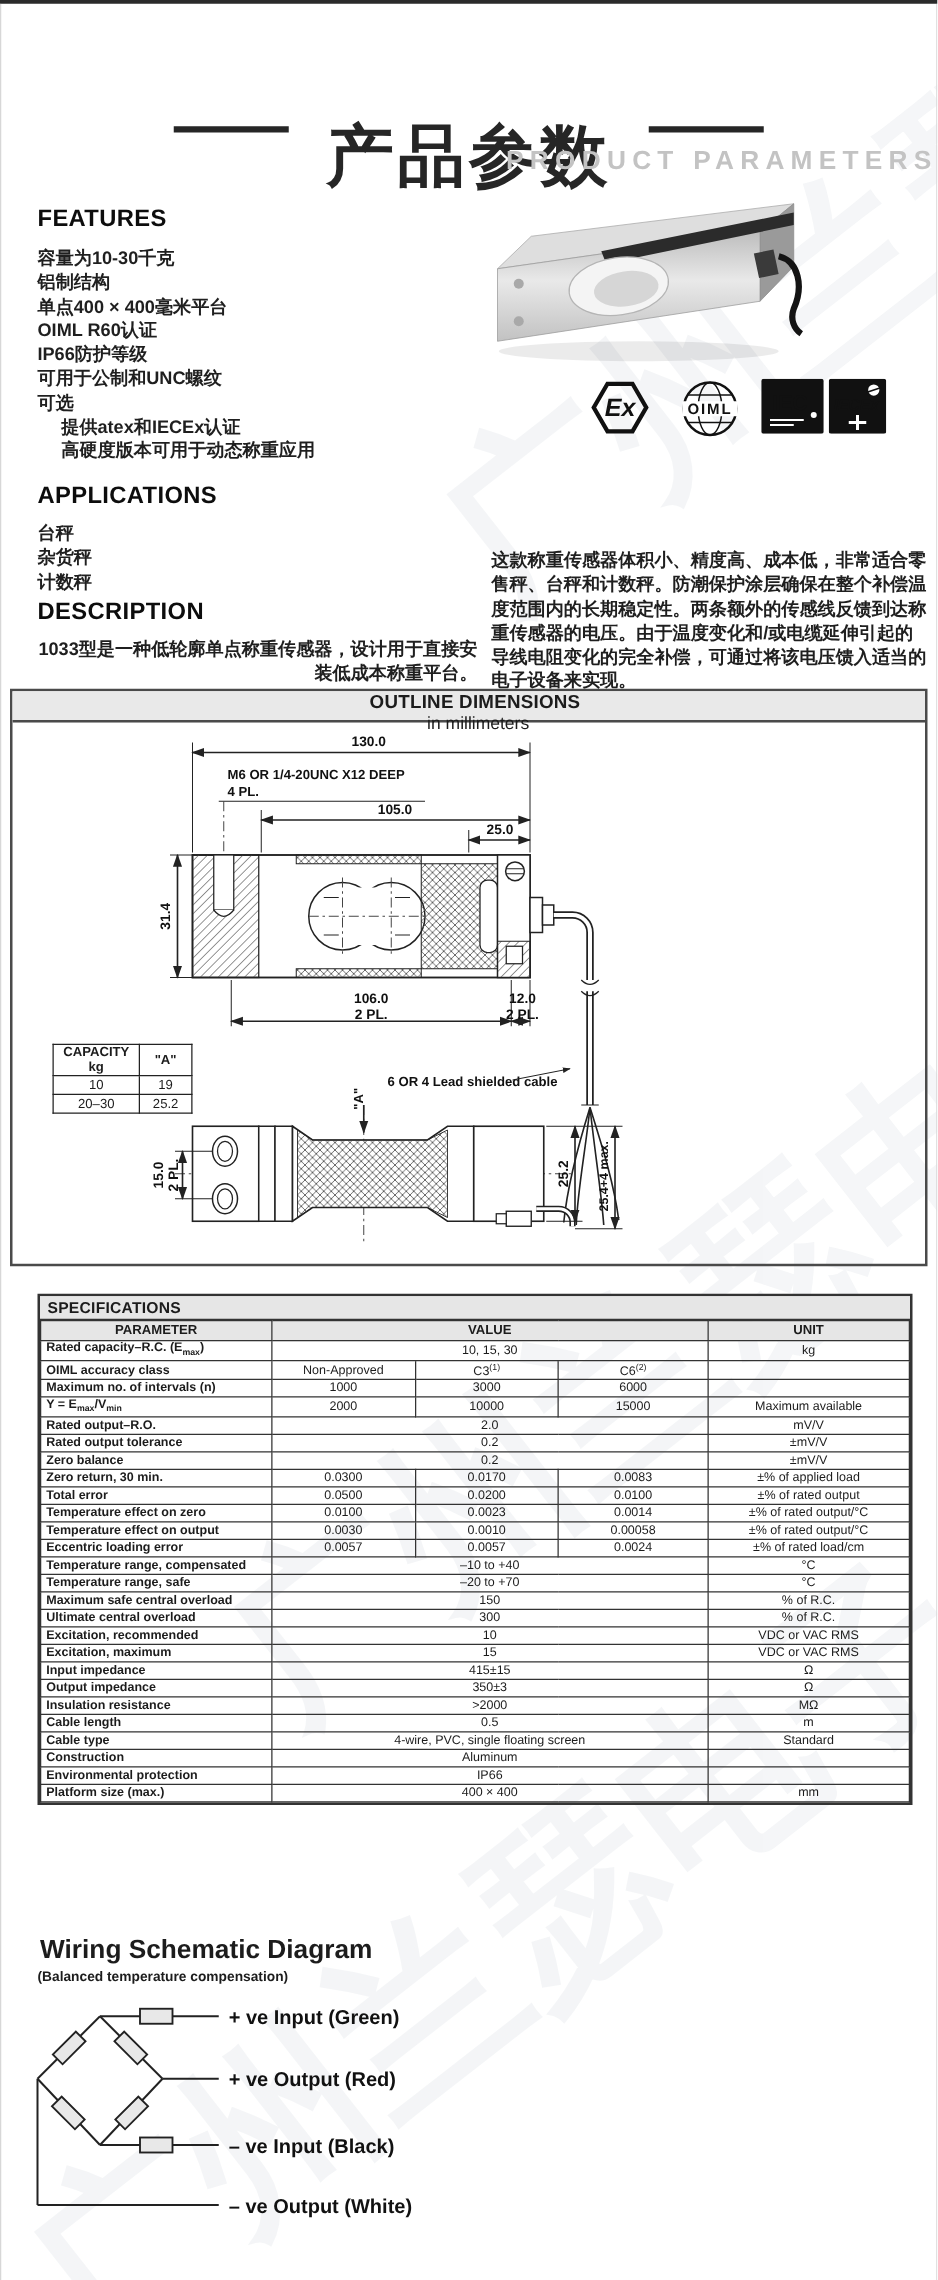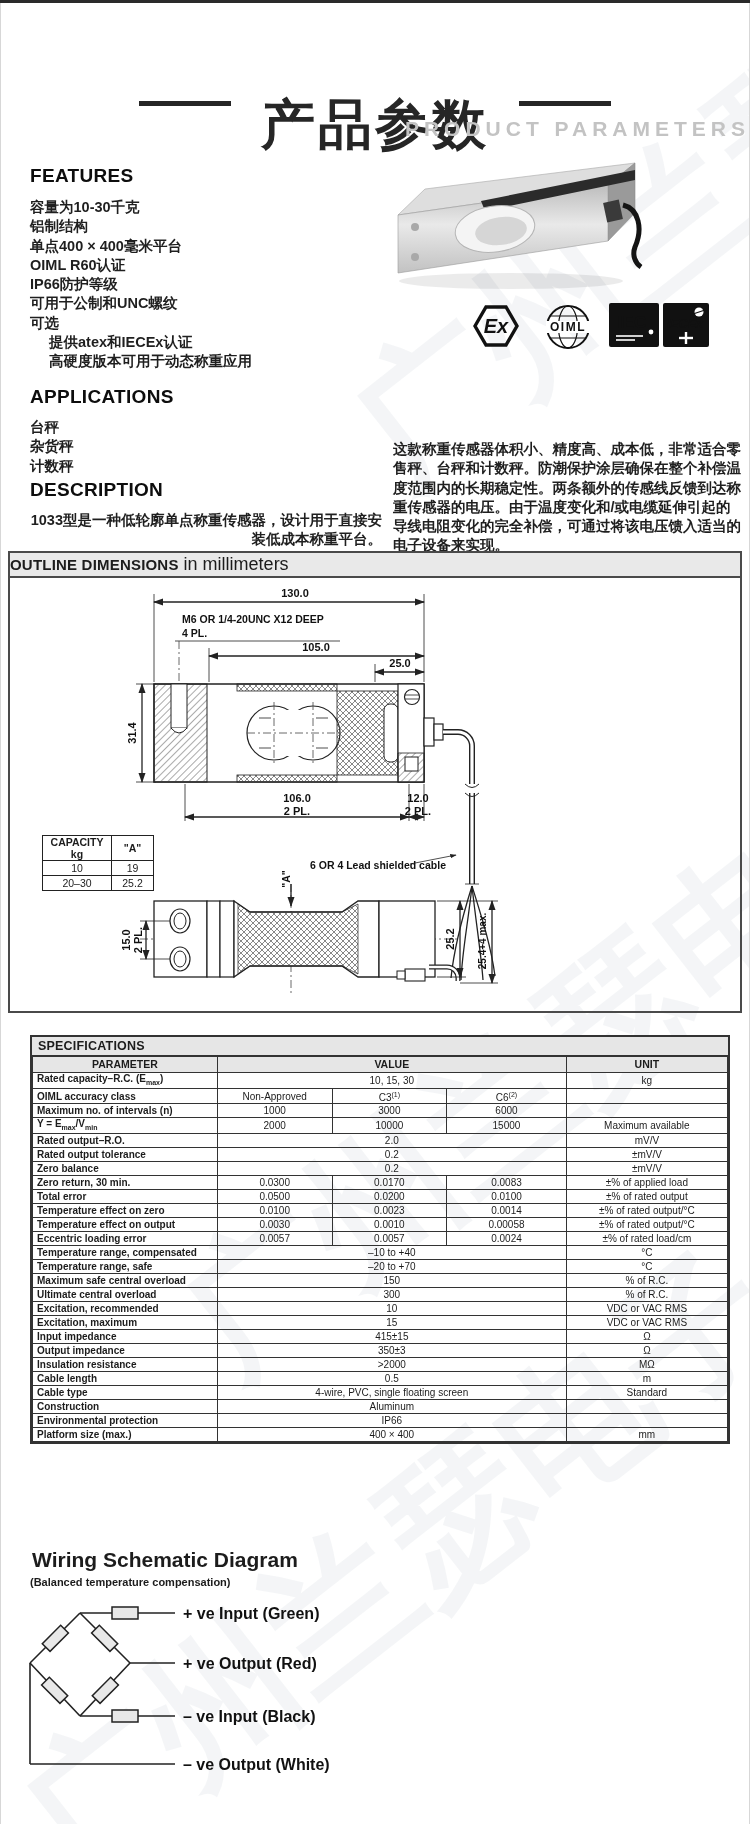--- a/index.html
+++ b/index.html
@@ -15,23 +15,23 @@
   .title-row{left:0;top:42px;width:750px;display:flex;align-items:center;justify-content:center;gap:30px;}
   .dash{width:92px;height:5px;background:#262626;}
   .main-title{font-size:54px;font-weight:bold;color:#262626;letter-spacing:3px;margin-top:44px;}
   .subtitle{left:0;top:114px;width:750px;text-align:right;font-size:21px;color:#c3c3c3;letter-spacing:5px;font-weight:bold;}
   
   .h-sec{font-size:19px;font-weight:bold;color:#0d0d0d;letter-spacing:.3px;}
   .cn{font-size:14.5px;font-weight:600;color:#1f1f1f;line-height:19.3px;}
   .indent{padding-left:19px;}
   
   .obox{left:8px;top:548px;width:734px;height:462px;border:2px solid #4a4a4a;box-sizing:border-box;background:transparent;}
-  .obox-head{height:25px;background:#e9e9e9;border-bottom:2px solid #4a4a4a;display:flex;align-items:center;box-sizing:border-box;}
+  .obox-head{height:25px;background:#e9e9e9;border-bottom:2px solid #4a4a4a;display:flex;align-items:center;padding-left:10px;box-sizing:border-box;flex-direction:column;}
   .obox-head b{font-size:15px;letter-spacing:.2px;}
-  .obox-head span{font-size:18px;font-weight:normal;margin-left:5px;}
+  .obox-head span{font-size:14px;font-weight:normal;margin-left:5px;}
   .obox-content{position:relative;width:730px;height:433px;}
   .cap-table{position:absolute;left:32px;top:257px;border-collapse:collapse;z-index:2;background:#fff;}
   .cap-table td{border:1px solid #222;font-size:10.5px;text-align:center;height:14px;padding:0 4px;}
   .cap-table .hd{font-weight:bold;}
   
   .specs{left:30px;top:1032px;width:700px;border:2px solid #333;box-sizing:border-box;background:transparent;}
   .specs-head{background:#e6e6e6;border-bottom:1px solid #333;font-size:12.5px;font-weight:bold;padding:2px 6px;letter-spacing:.2px;}
   table.spec{border-collapse:collapse;width:100%;}
   table.spec td{border:1px solid #333;height:13px;font-size:10px;padding:0 4px;line-height:11px;}
   table.spec td.p{font-weight:bold;text-align:left;}

